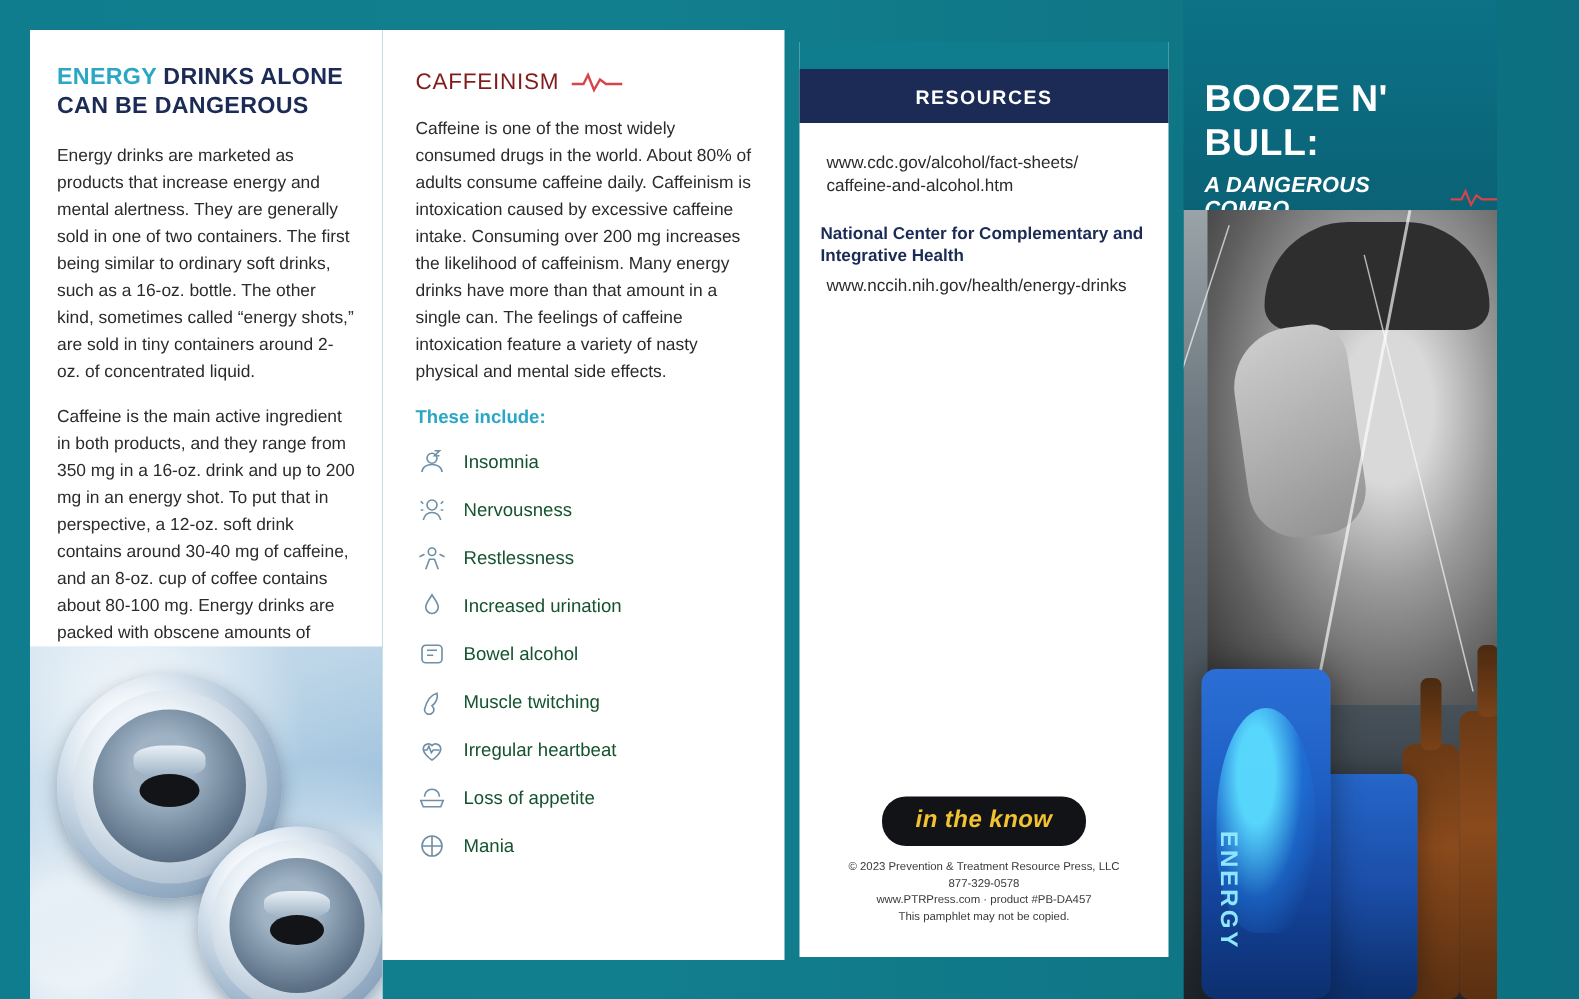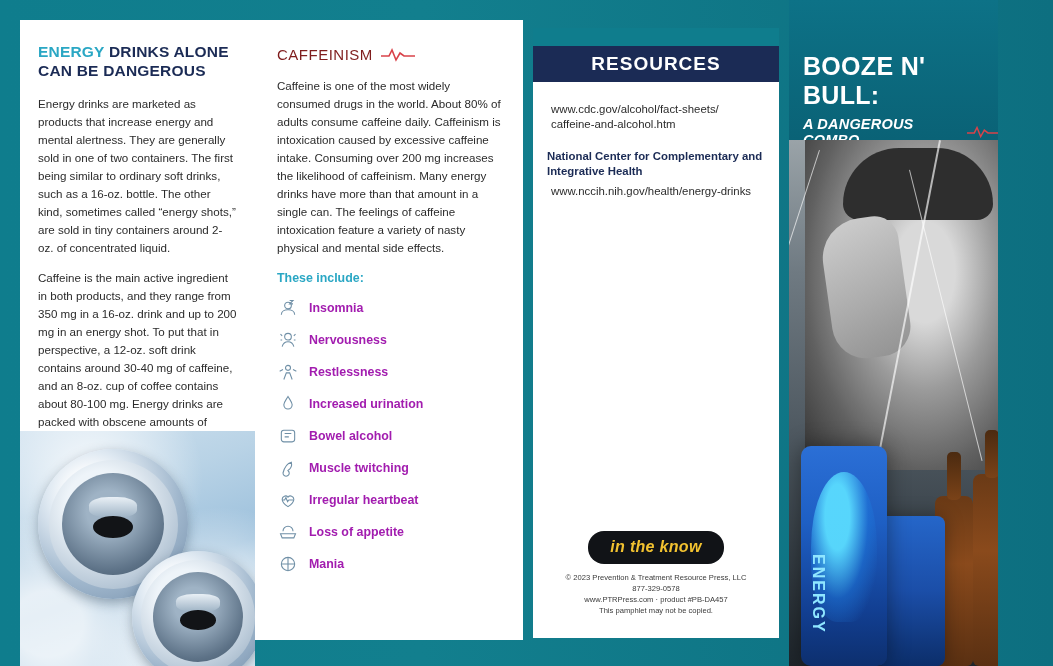--- a/index.html
+++ b/index.html
@@ -146,22 +146,22 @@
     margin-bottom: 10px;
   }
   .sym-icon {
     width: 22px; height: 22px;
     flex: 0 0 22px;
     display: flex; align-items: center; justify-content: center;
     color: #6f8fa6;
   }
   .sym-label {
     font-size: 12.4px;
-    font-weight: bold;
-    color: #a21caf;
+    font-weight: normal;
+    color: #14532d;
     text-align: right;
   }
 
   
   .panel3 {
     position: absolute;
     left: 533px; top: 28px;
     width: 246px; height: 610px;
     background: #ffffff;
   }
@@ -169,21 +169,21 @@
     height: 18px;
     background: #0f7d8d;
   }
   .res-header {
     height: 36px;
     background: #1b2b55;
     color: #ffffff;
     display: flex;
     align-items: center;
     justify-content: center;
-    font-size: 19px;
+    font-size: 13px;
     font-weight: bold;
     letter-spacing: 1px;
   }
   .res-body { padding: 16px 14px 0 14px; }
   .res-block { margin-bottom: 16px; }
   .res-name {
     font-size: 11.4px;
     font-weight: bold;
     color: #1b2b55;
     line-height: 1.35;

